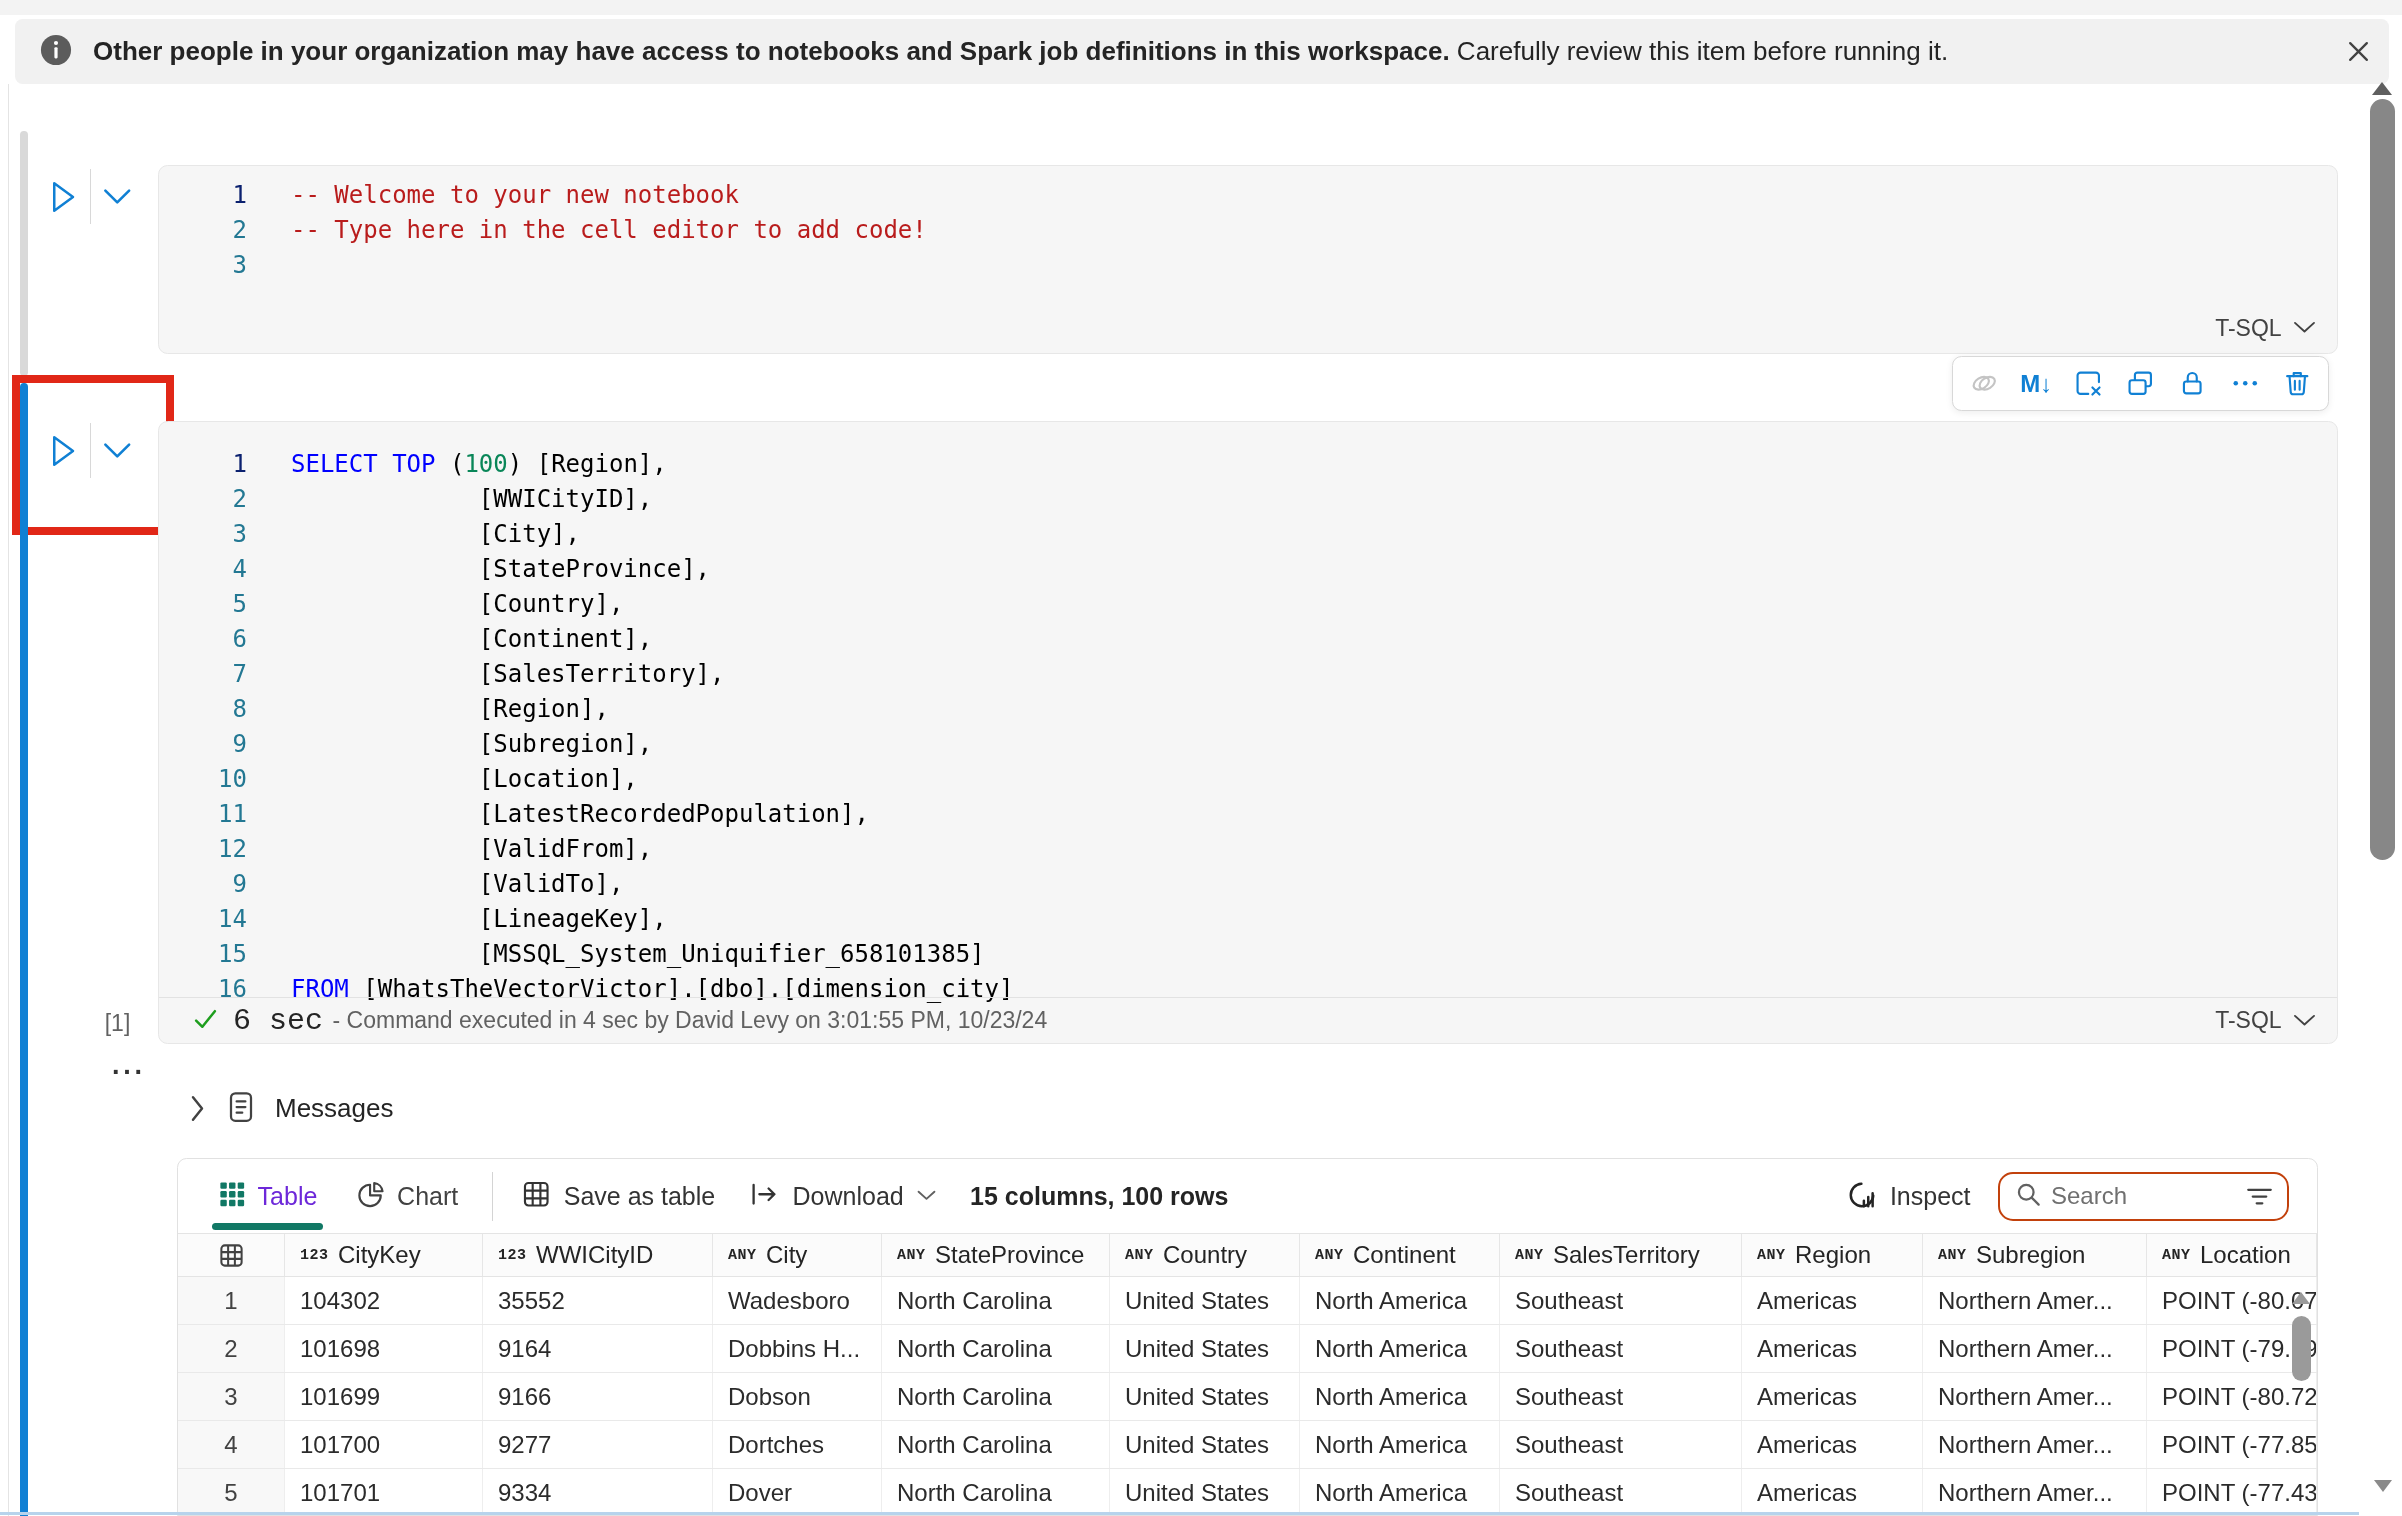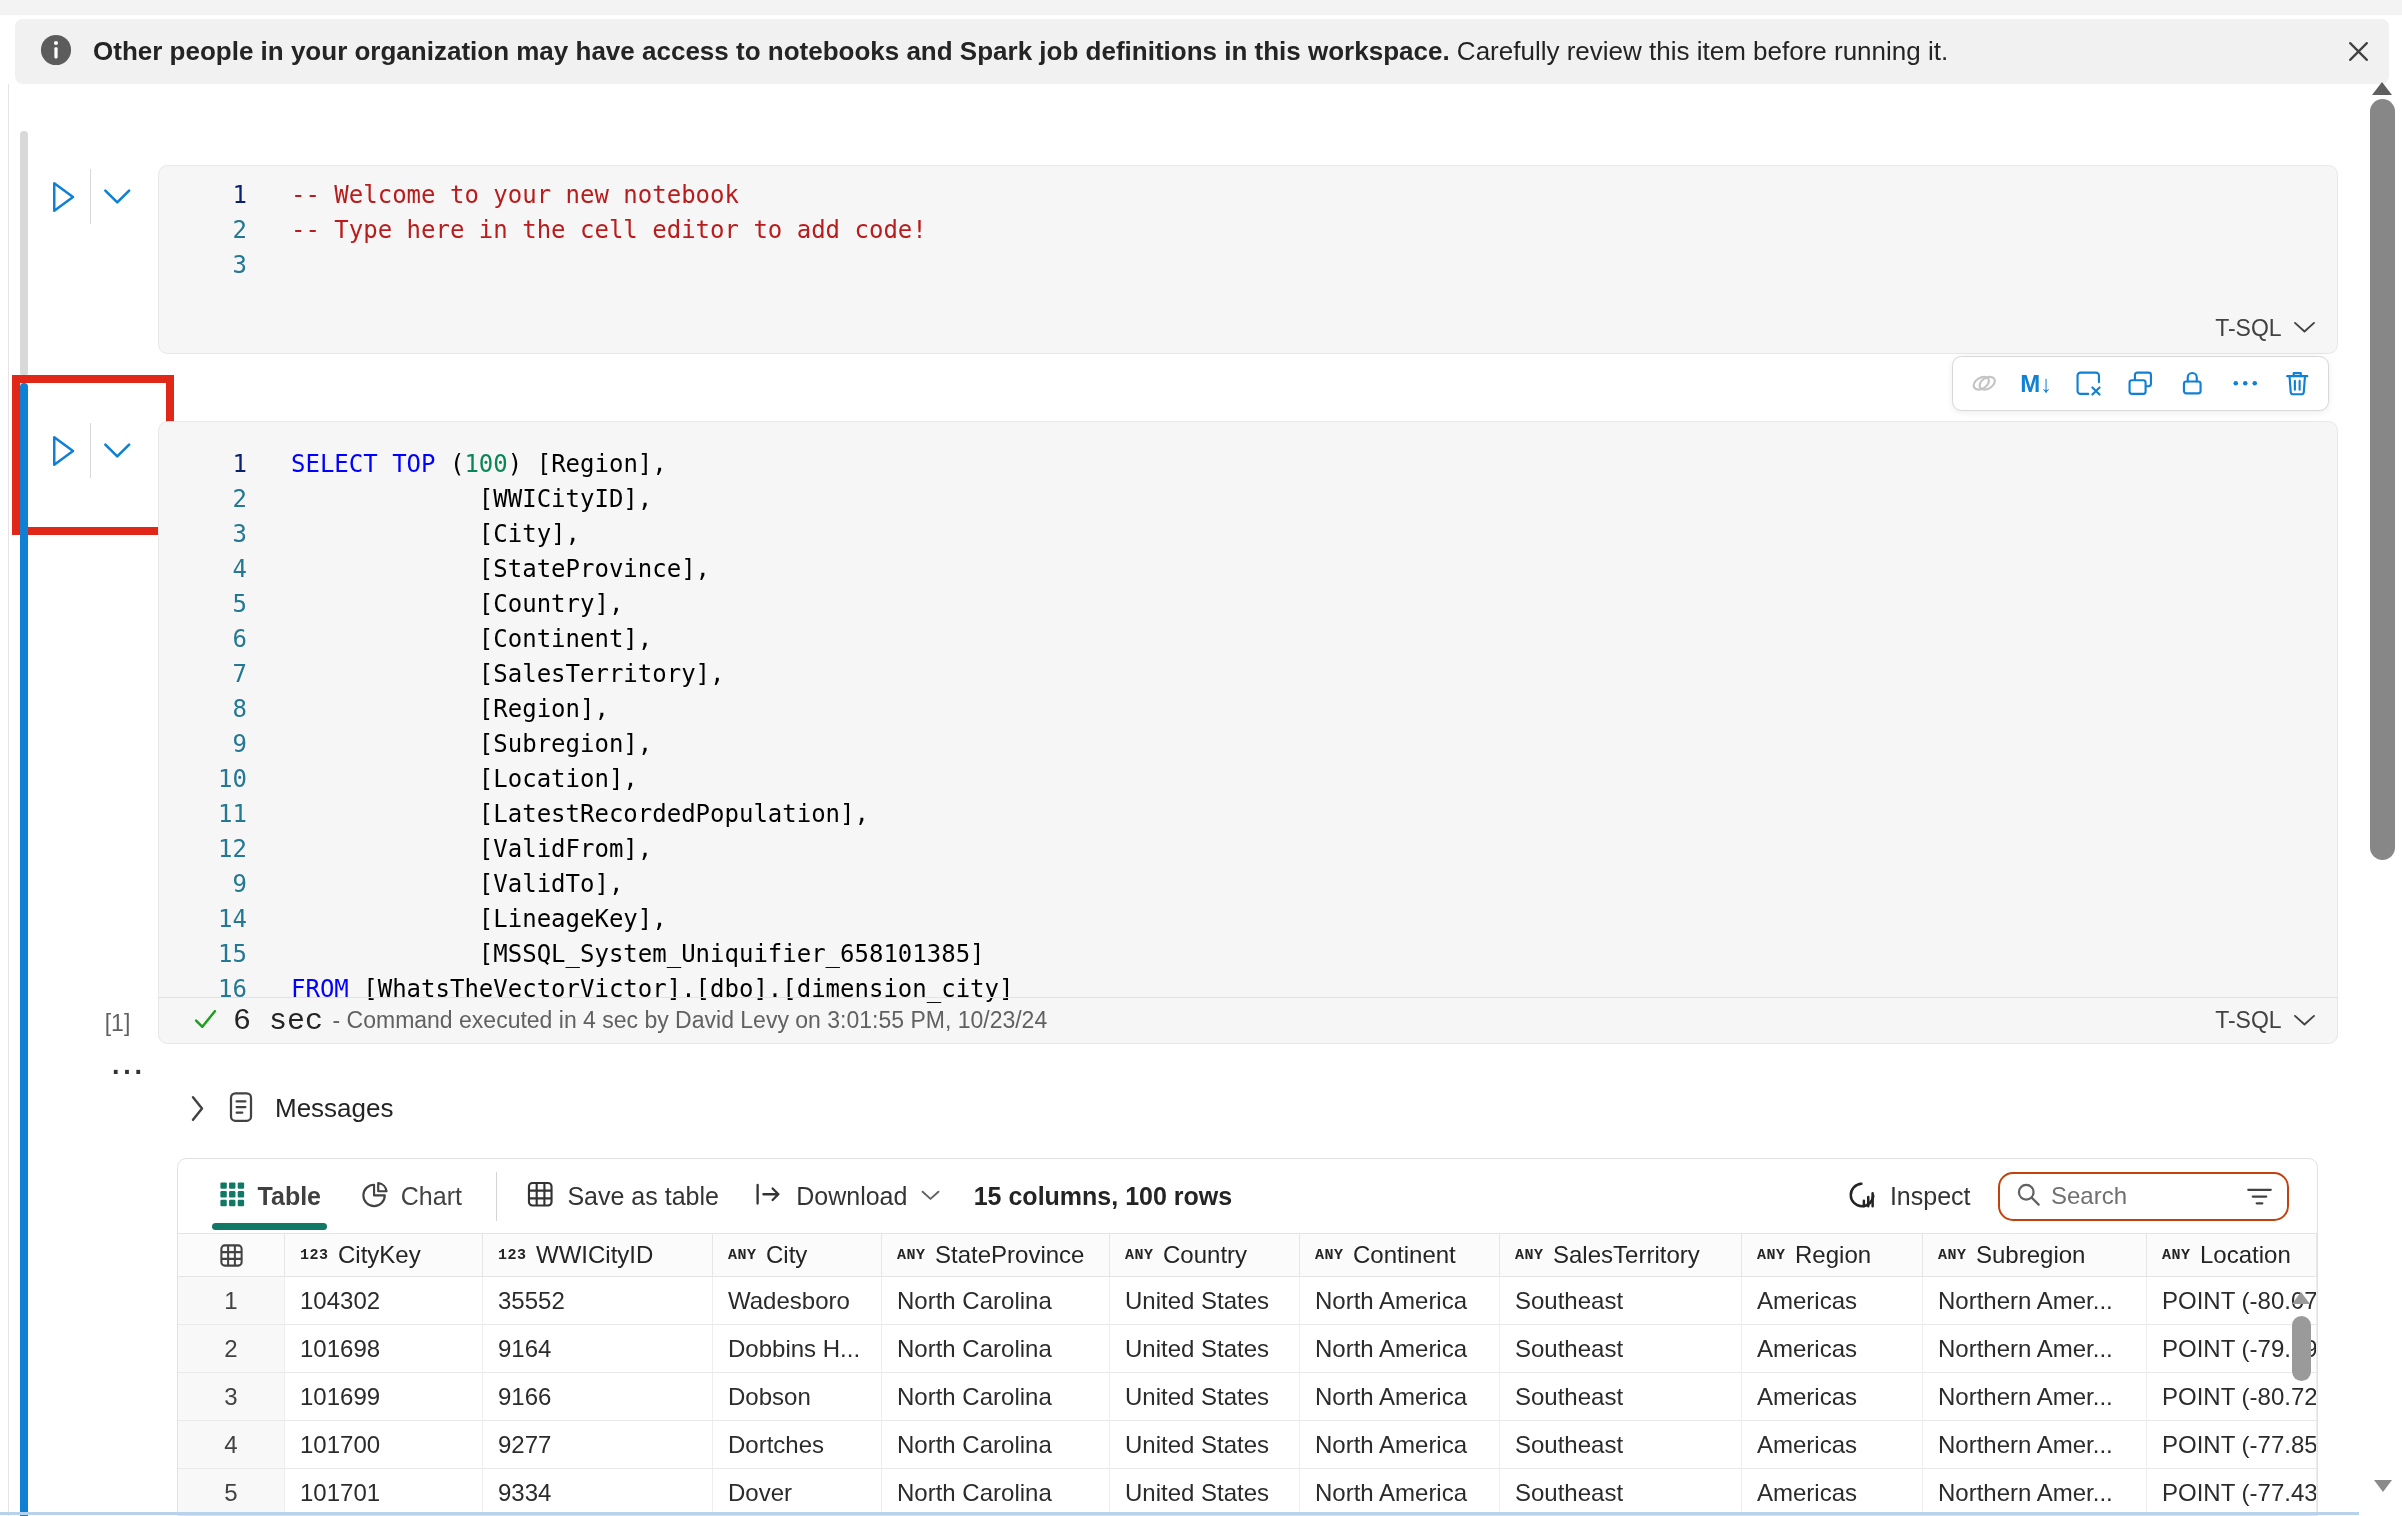--- a/index.html
+++ b/index.html
@@ -74,21 +74,21 @@
   #messages-row { position:absolute; left:188px; top:1090px; display:flex; align-items:center; gap:19px; }
   #messages-row button { background:none; border:none; cursor:pointer; display:flex; align-items:center; }
   #messages-row .mlabel { font-size:26px; color:#242424; }
 
   
   #results { position:absolute; left:177px; top:1158px; width:2141px; height:358px; background:#fff;
              border:1px solid #e1e1e1; border-radius:9.5px 9.5px 0 0; overflow:hidden; }
   .rtoolbar { height:74px; display:flex; align-items:center; padding-left:34px; }
   .rtab { position:relative; height:100%; display:flex; align-items:center; gap:11.4px; cursor:pointer; padding:0 5.7px; }
   .rtab .tlabel { font-size:25px; color:#424242; }
-  .rtab.active .tlabel { color:#404040; font-weight:700; }
+  .rtab.active .tlabel { color:#6d28d9; font-weight:400; }
   .tab-underline { position:absolute; left:0; bottom:2.9px; width:100%; height:6.7px; border-radius:3.8px; background:#117865; }
   #tab-chart { margin-left:28.5px; }
   .tsep { width:1px; height:49px; background:#d4d4d4; margin:0 28.5px; }
   .ract { display:flex; align-items:center; gap:13.3px; cursor:pointer; }
   .ract .alabel { font-size:25px; color:#333; }
   #download-act { margin-left:34px; }
   .summary { margin-left:34px; font-size:25px; font-weight:700; color:#242424; white-space:nowrap; }
   .rspacer { flex:1; }
   #inspect-act { margin-right:27px; }
   #searchbox { width:291px; height:49px; border:2px solid #c2410c; border-radius:15px; display:flex;

